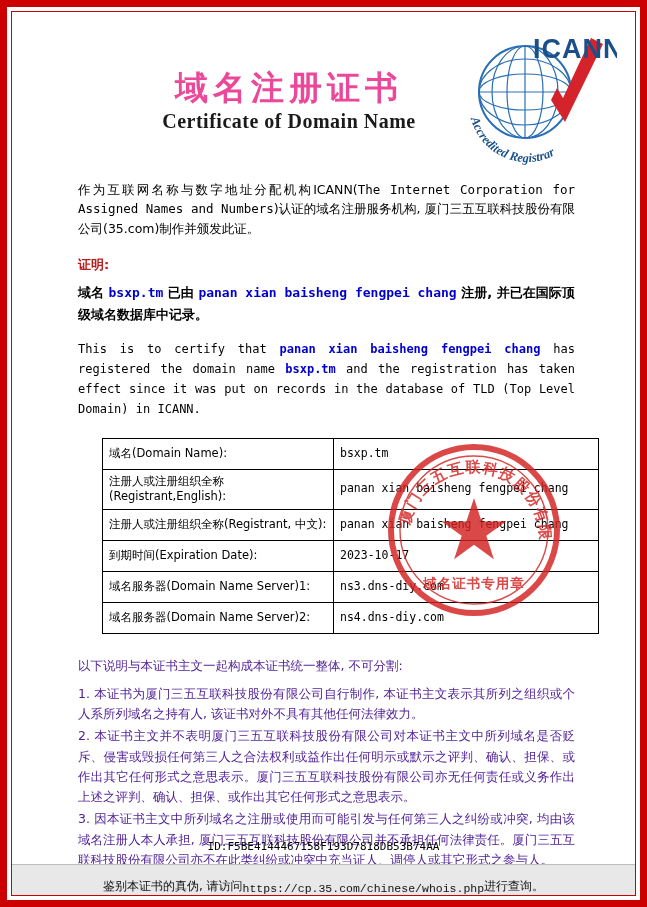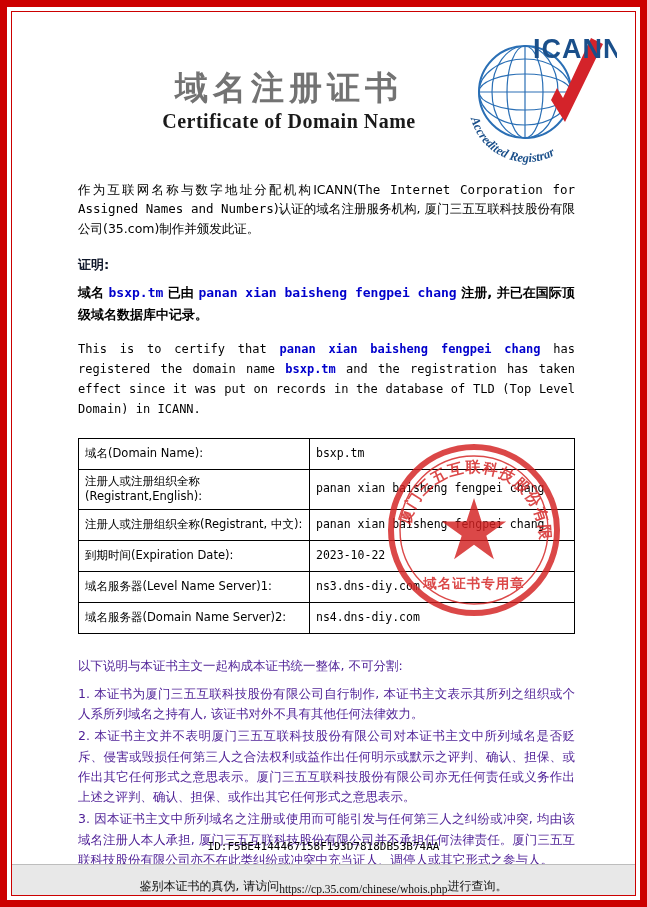--- a/index.html
+++ b/index.html
@@ -38,21 +38,21 @@
     position: absolute;
     left: 112px;
     top: 58px;
     width: 330px;
     text-align: center;
   }
   .cn-title {
     font-family: "DejaVu Sans", sans-serif;
     font-size: 33px;
     font-weight: bold;
-    color: #737373;
+    color: #ec4899;
     letter-spacing: 5px;
     line-height: 1.1;
     white-space: nowrap;
   }
   .en-title {
     margin-top: 4px;
     font-family: "Liberation Serif", serif;
     font-size: 20px;
     font-weight: bold;
     color: #1a1a1a;
@@ -84,21 +84,21 @@
     text-align: justify;
   }
   .mono {
     font-family: "DejaVu Sans Mono", monospace;
   }
   .section-head {
     margin-top: 18px;
     font-family: "DejaVu Sans", sans-serif;
     font-size: 13px;
     font-weight: bold;
-    color: #0f172a;
+    color: #b91c1c;
   }
   .statement-cn {
     margin-top: 8px;
     font-family: "DejaVu Sans", sans-serif;
     font-size: 13px;
     font-weight: bold;
     line-height: 1.7;
     color: #000;
   }
   .statement-cn .hl {
@@ -118,20 +118,21 @@
     color: #0000cc;
     font-weight: bold;
   }
 
   
   .info-table {
     margin-top: 18px;
     border-collapse: collapse;
     width: 100%;
     table-layout: fixed;
+    margin-left: 24px;
   }
   .info-table td {
     border: 1px solid #000;
     padding: 4px 6px;
     vertical-align: middle;
     font-size: 11.5px;
     line-height: 1.35;
     height: 22px;
   }
   .info-table td.label {
@@ -185,21 +186,21 @@
     background: #e8e8e8;
     border-top: 1px solid #bdbdbd;
     display: flex;
     align-items: flex-end;
     justify-content: center;
     font-family: "DejaVu Sans", sans-serif;
     font-size: 12px;
     color: #111;
   }
   .footer-bar .url {
-    font-family: Liberation Serif, serif;
+    font-family: Liberation Mono, monospace;
     font-size: 11.5px;
   }
 </style>
 </head>
 <body>
 
 <div class="page">
   <div class="inner">
 
     <div class="header">
@@ -251,24 +252,24 @@
             <td class="label" style="white-space:pre-line;">注册人或注册组织全称
 (Registrant,English):</td>
             <td class="value">panan xian baisheng fengpei chang</td>
           </tr>
           <tr>
             <td class="label">注册人或注册组织全称(Registrant, 中文):</td>
             <td class="value">panan xian baisheng fengpei chang</td>
           </tr>
           <tr>
             <td class="label">到期时间(Expiration Date):</td>
-            <td class="value">2023-10-22</td>
-          </tr>
-          <tr>
-            <td class="label">域名服务器(Level Name Server)1:</td>
+            <td class="value">2023-10-17</td>
+          </tr>
+          <tr>
+            <td class="label">域名服务器(Domain Name Server)1:</td>
             <td class="value">ns3.dns-diy.com</td>
           </tr>
           <tr>
             <td class="label">域名服务器(Domain Name Server)2:</td>
             <td class="value">ns4.dns-diy.com</td>
           </tr>
         </tbody>
       </table>
 
       <div class="notes">

